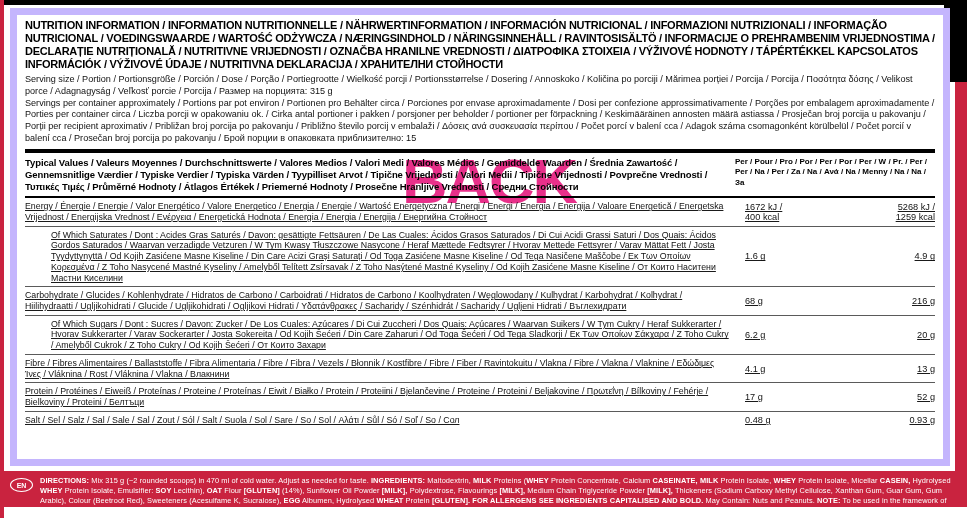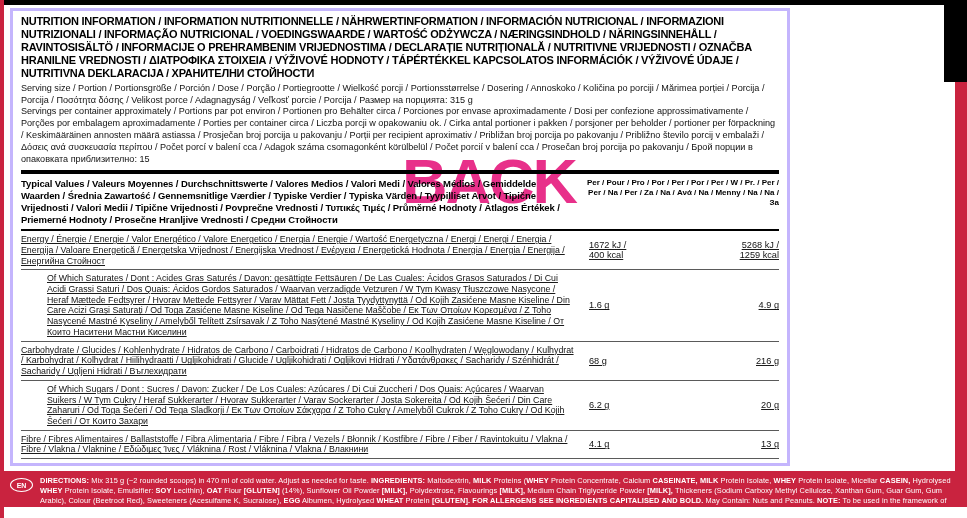--- a/index.html
+++ b/index.html
@@ -9,33 +9,33 @@
     -webkit-font-smoothing:antialiased;
   }
   
   .strip-left{position:absolute;left:0;top:0;width:4px;height:518px;background:#c9233f;}
   .strip-top{position:absolute;left:4px;top:0;width:963px;height:5px;background:#000;}
   .block-topright{position:absolute;left:944px;top:0;width:23px;height:82px;background:#000;}
   .strip-right{position:absolute;left:955px;top:82px;width:12px;height:390px;background:#c9233f;}
 
   
   .label-box{
-    position:absolute;left:10px;top:8px;width:780px;height:458px;
-    border:3px solid #c4b5fd;box-sizing:border-box;background:#fff;
+    position:absolute;left:10px;top:8px;width:940px;height:458px;
+    border:7px solid #c4b5fd;box-sizing:border-box;background:#fff;
     padding:4px 8px 0 8px;overflow:hidden;
   }
   .title{font-weight:bold;font-size:11px;line-height:1.18;letter-spacing:-0.25px;color:#000;}
   .serving{font-size:9.1px;line-height:1.3;margin-top:3px;color:#111;}
   .serving p{margin:0;}
   .bar{height:4px;background:#000;margin:4px 0 2px 0;}
 
   .thead{display:grid;grid-template-columns:1fr 200px;border-bottom:2px solid #000;padding:2px 0 3px 0;}
   .thead-left{font-weight:bold;font-size:9.5px;line-height:1.28;letter-spacing:-0.1px;padding-right:8px;color:#000;}
   .thead-right{display:flex;flex-direction:column;justify-content:space-between;}
-  .per-head{font-weight:bold;font-size:8px;line-height:1.3;text-align:right;color:#000;}
+  .per-head{font-weight:bold;font-size:8px;line-height:1.3;text-align:left;color:#000;}
   .col-heads{display:flex;justify-content:space-between;font-weight:bold;font-size:10.5px;margin-top:2px;color:#000;}
 
   .rows .row{display:grid;grid-template-columns:1fr 148px 52px;align-items:center;padding:3px 0;text-decoration:underline;}
   .rows .row + .row{border-top:1px solid #5a5a5a;}
   .lbl{font-size:8.8px;line-height:1.22;padding-right:4px;color:#111;}
   .row.sub .lbl{padding-left:26px;}
   .val{font-size:9.2px;white-space:pre-line;color:#111;}
   .v100{padding-left:10px;}
   .v315{text-align:right;}
 
@@ -104,20 +104,21 @@
       <div class="lbl">Of Which Sugars / Dont : Sucres / Davon: Zucker / De Los Cuales: Azúcares / Di Cui Zuccheri / Dos Quais: Açúcares / Waarvan Suikers / W Tym Cukry / Heraf Sukkerarter / Hvorav Sukkerarter / Varav Sockerarter / Josta Sokereita / Od Kojih Šećeri / Din Care Zaharuri / Od Toga Šećeri / Od Tega Sladkorji / Εκ Των Οποίων Σάκχαρα / Z Toho Cukry / Amelyből Cukrok / Z Toho Cukry / Od Kojih Šećeri / От Които Захари</div>
       <div class="val v100">6.2 g</div>
       <div class="val v315">20 g</div>
     </div>
     <div class="row">
       <div class="lbl">Fibre / Fibres Alimentaires / Ballaststoffe / Fibra Alimentaria / Fibre / Fibra / Vezels / Błonnik / Kostfibre / Fibre / Fiber / Ravintokuitu / Vlakna / Fibre / Vlakna / Vlaknine / Εδώδιμες Ίνες / Vláknina / Rost / Vláknina / Vlakna / Влакнини</div>
       <div class="val v100">4.1 g</div>
       <div class="val v315">13 g</div>
     </div>
     <div class="row">
+      <div class="lbl">Protein / Protéines / Eiweiß / Proteínas / Proteine / Proteínas / Eiwit / Białko / Protein / Proteiini / Bjelančevine / Proteine / Proteini / Beljakovine / Πρωτεΐνη / Bílkoviny / Fehérje / Bielkoviny / Proteini / Белтъци</div>
       <div class="val v100">17 g</div>
       <div class="val v315">52 g</div>
     </div>
     <div class="row">
       <div class="lbl">Salt / Sel / Salz / Sal / Sale / Sal / Zout / Sól / Salt / Suola / Sol / Sare / So / Sol / Αλάτι / Sůl / Só / Soľ / So / Сол</div>
       <div class="val v100">0.48 g</div>
       <div class="val v315">0.93 g</div>
     </div>
   </div>
 </div>

